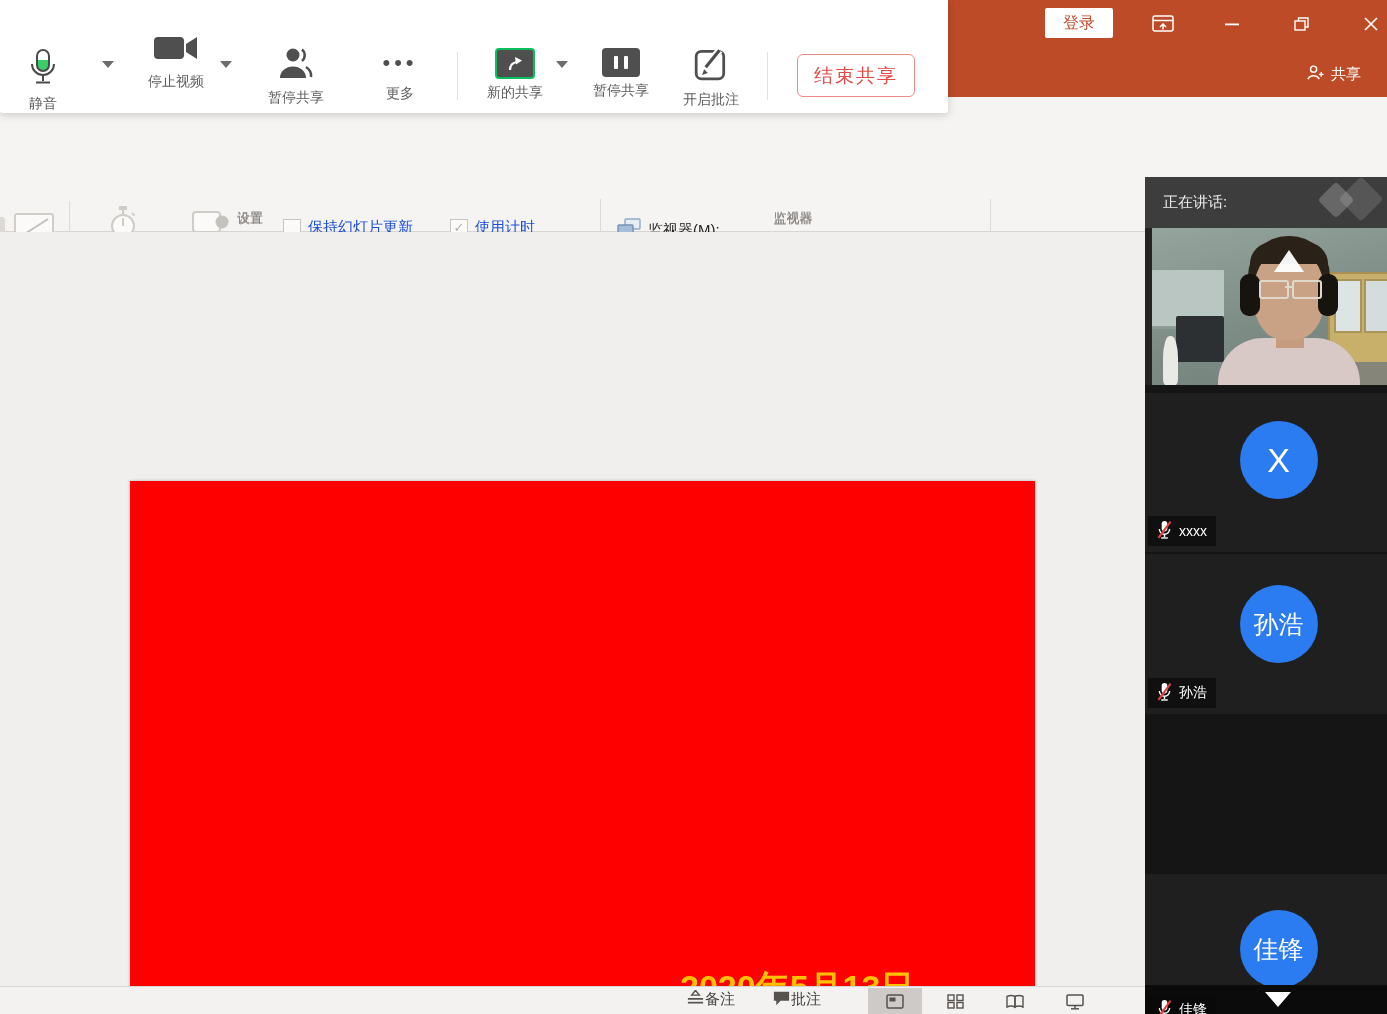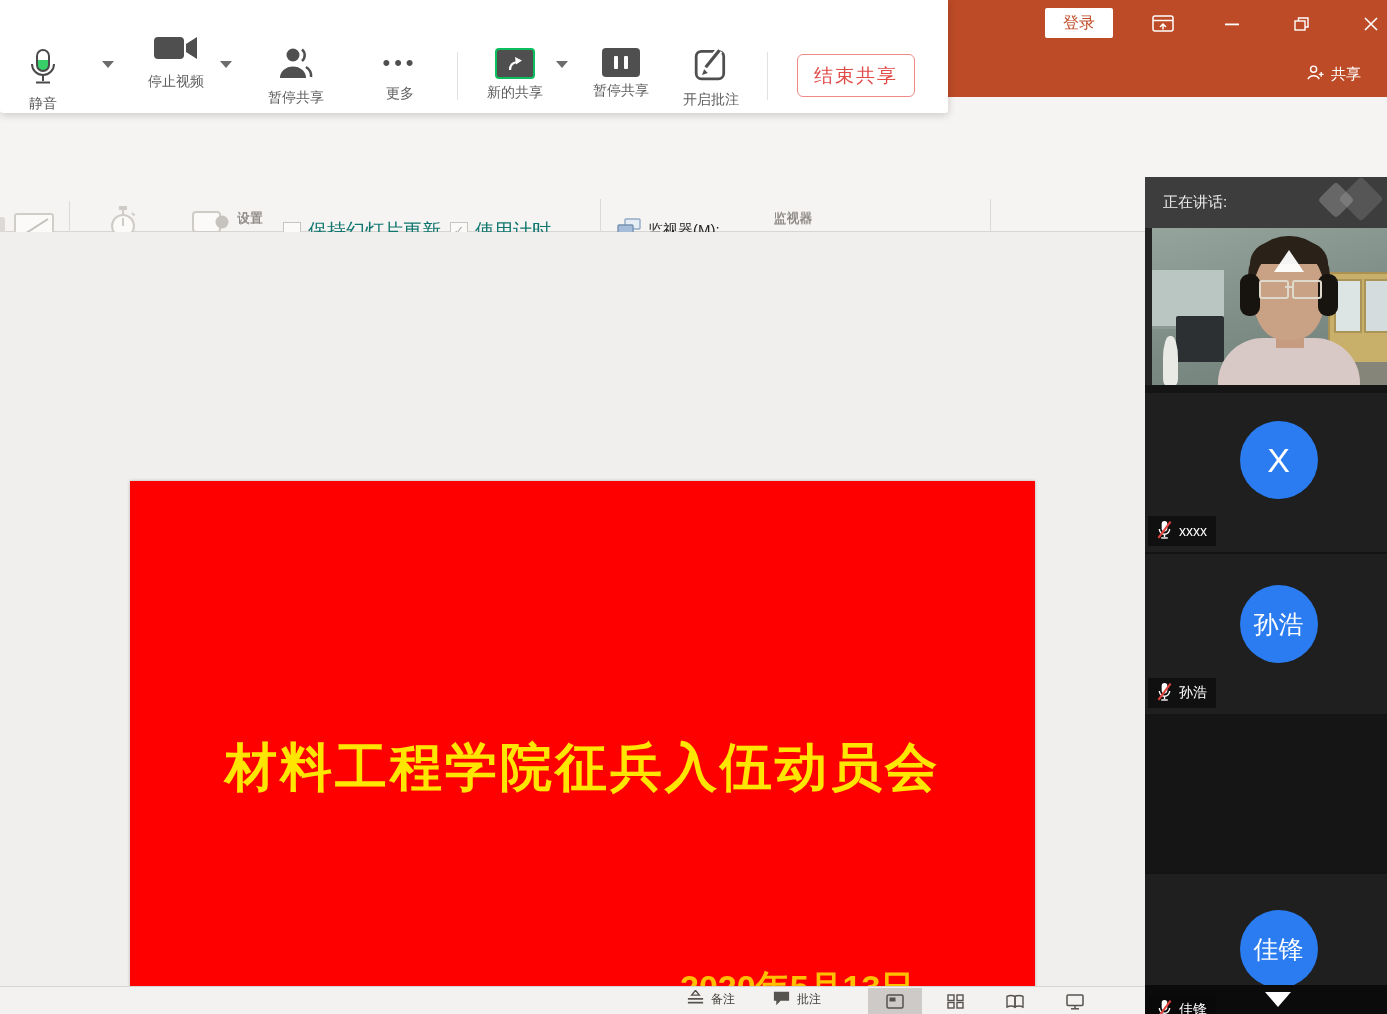--- a/index.html
+++ b/index.html
@@ -15,21 +15,21 @@
   #login-btn{left:1045px;top:8px;width:68px;height:30px;background:#fff;color:#bd4b27;font-size:16px;border-radius:2px;display:flex;align-items:center;justify-content:center;}
   .win-ico{width:26px;height:24px;display:flex;align-items:center;justify-content:center;}
   #ppt-share{left:1306px;top:62px;height:24px;display:flex;align-items:center;gap:6px;color:#fff;font-size:15px;}
 
   
   .rlabel{color:#b5b1ad;font-size:13.5px;text-align:center;line-height:18px;}
   .rgroup{color:#8d8985;font-size:13px;text-align:center;}
   .rsep{width:1px;background:#dcd9d6;}
   .chk{display:flex;align-items:center;gap:7px;}
   .chk .box{width:16px;height:16px;border:1px solid #c8c5c1;background:#fbfaf9;color:#b2aeaa;font-size:13px;line-height:15px;text-align:center;}
-  .chk .lbl{font-size:19px;color:#0f766e;white-space:nowrap;}
+  .chk .lbl{font-size:15px;color:#1d4ed8;white-space:nowrap;}
   .ricon-box{border:2px solid #d1cdc9;border-radius:3px;background:#fbfaf9;}
   #mon-combo{left:740px;top:116px;width:238px;height:32px;background:#fff;border:1px solid #8f8f8f;display:flex;align-items:center;}
   #mon-combo .val{flex:1;padding-left:9px;font-size:15px;color:#1e1e1e;}
   #mon-combo .dd{width:32px;height:100%;border-left:1px solid #c9c9c9;display:flex;align-items:center;justify-content:center;}
 
   
   #mtoolbar{left:0;top:0;width:948px;height:113px;background:#fff;z-index:50;box-shadow:0 2px 8px rgba(0,0,0,.18);border-radius:0 0 3px 3px;}
   #minfo{left:150px;top:8px;height:30px;display:flex;align-items:center;gap:14px;}
   #minfo .t{font-size:18px;color:#1a1a1a;}
   .sig{display:flex;align-items:flex-end;gap:2px;height:16px;}
@@ -41,21 +41,21 @@
   .darkpad{background:#4f4f4f;border-radius:4px;display:flex;align-items:center;justify-content:center;}
   .stand{height:3px;background:#4f4f4f;border-radius:1px;margin:3px auto 0;}
   #end-share{left:797px;top:54px;width:116px;height:41px;border:1px solid #ef8b85;border-radius:6px;color:#e14b48;font-size:19px;letter-spacing:2px;display:flex;align-items:center;justify-content:center;background:#fff;}
 
   
   #slide{left:130px;top:249px;width:905px;height:674px;box-shadow:0 0 3px rgba(0,0,0,.25);}
   #slide-title{left:0;top:252px;width:100%;text-align:center;font-size:52px;font-weight:bold;letter-spacing:3px;}
   #slide-date{left:550px;top:484px;font-size:34px;font-weight:bold;}
 
   
-  .sb-item{display:flex;align-items:center;gap:6px;font-size:12px;color:#45413d;}
+  .sb-item{display:flex;align-items:center;font-size:15px;color:#45413d;}
   .sb-view{width:54px;height:26px;display:flex;align-items:center;justify-content:center;}
   .sb-view.sel{background:#cdcac8;}
 
   
   #sidebar{left:1120px;top:177px;width:267px;height:837px;background:#151515;z-index:60;overflow:hidden;margin-left:25px;}
   #sb-header{position:absolute;left:0;top:0;width:267px;height:51px;background:#3d3d3d;display:flex;align-items:center;}
   #sb-header .cap{color:#efefef;font-size:15px;margin-left:18px;}
   .diam{position:absolute;transform:rotate(45deg);border-radius:4px;}
   #video-tile{position:absolute;left:0;top:51px;width:267px;height:157px;background:#242424;}
   #scene{position:absolute;left:7px;top:0;width:260px;height:157px;overflow:hidden;background:linear-gradient(165deg,#95a59e 0%,#7d8c85 55%,#6e7d77 100%);}
@@ -203,21 +203,20 @@
 
   <style>
     [data-name="group-setup"]{top:113px;} [data-name="group-monitors"]{top:112px;}
     #ribbon [data-name="group-setup"]{top:113px;}
   </style>
   <div class="abs rgroup" style="left:200px;top:210px;width:100px;z-index:5" data-name="group-setup-label">设置</div>
   <div class="abs rgroup" style="left:745px;top:210px;width:96px;z-index:5" data-name="group-monitors-label">监视器</div>
 
   <div id="canvas" class="abs" data-name="ppt-editing-canvas">
     <div id="slide" class="abs" data-name="slide" style="background:#fe0000">
-      <div id="slide-title" class="abs" style="color:#ffe600" data-name="slide-title">材料工程学院征兵入伍动员会</div>
       <div id="slide-date" class="abs" style="color:#ffc000" data-name="slide-date">2020年5月13日</div>
     </div>
   </div>
 
   <div id="statusbar" class="abs" data-name="ppt-status-bar">
     <div class="abs sb-item" style="left:686px;top:3px" data-name="notes-button">
       <span data-name="notes-icon"><svg width="19" height="16" viewBox="0 0 20 16">
             <polygon points="10,0 14,5 6,5" fill="none" stroke="#56524e" stroke-width="1.5"></polygon>
             <rect x="2" y="8" width="16" height="1.8" fill="#56524e"></rect>
             <rect x="2" y="12" width="16" height="1.8" fill="#56524e"></rect>

